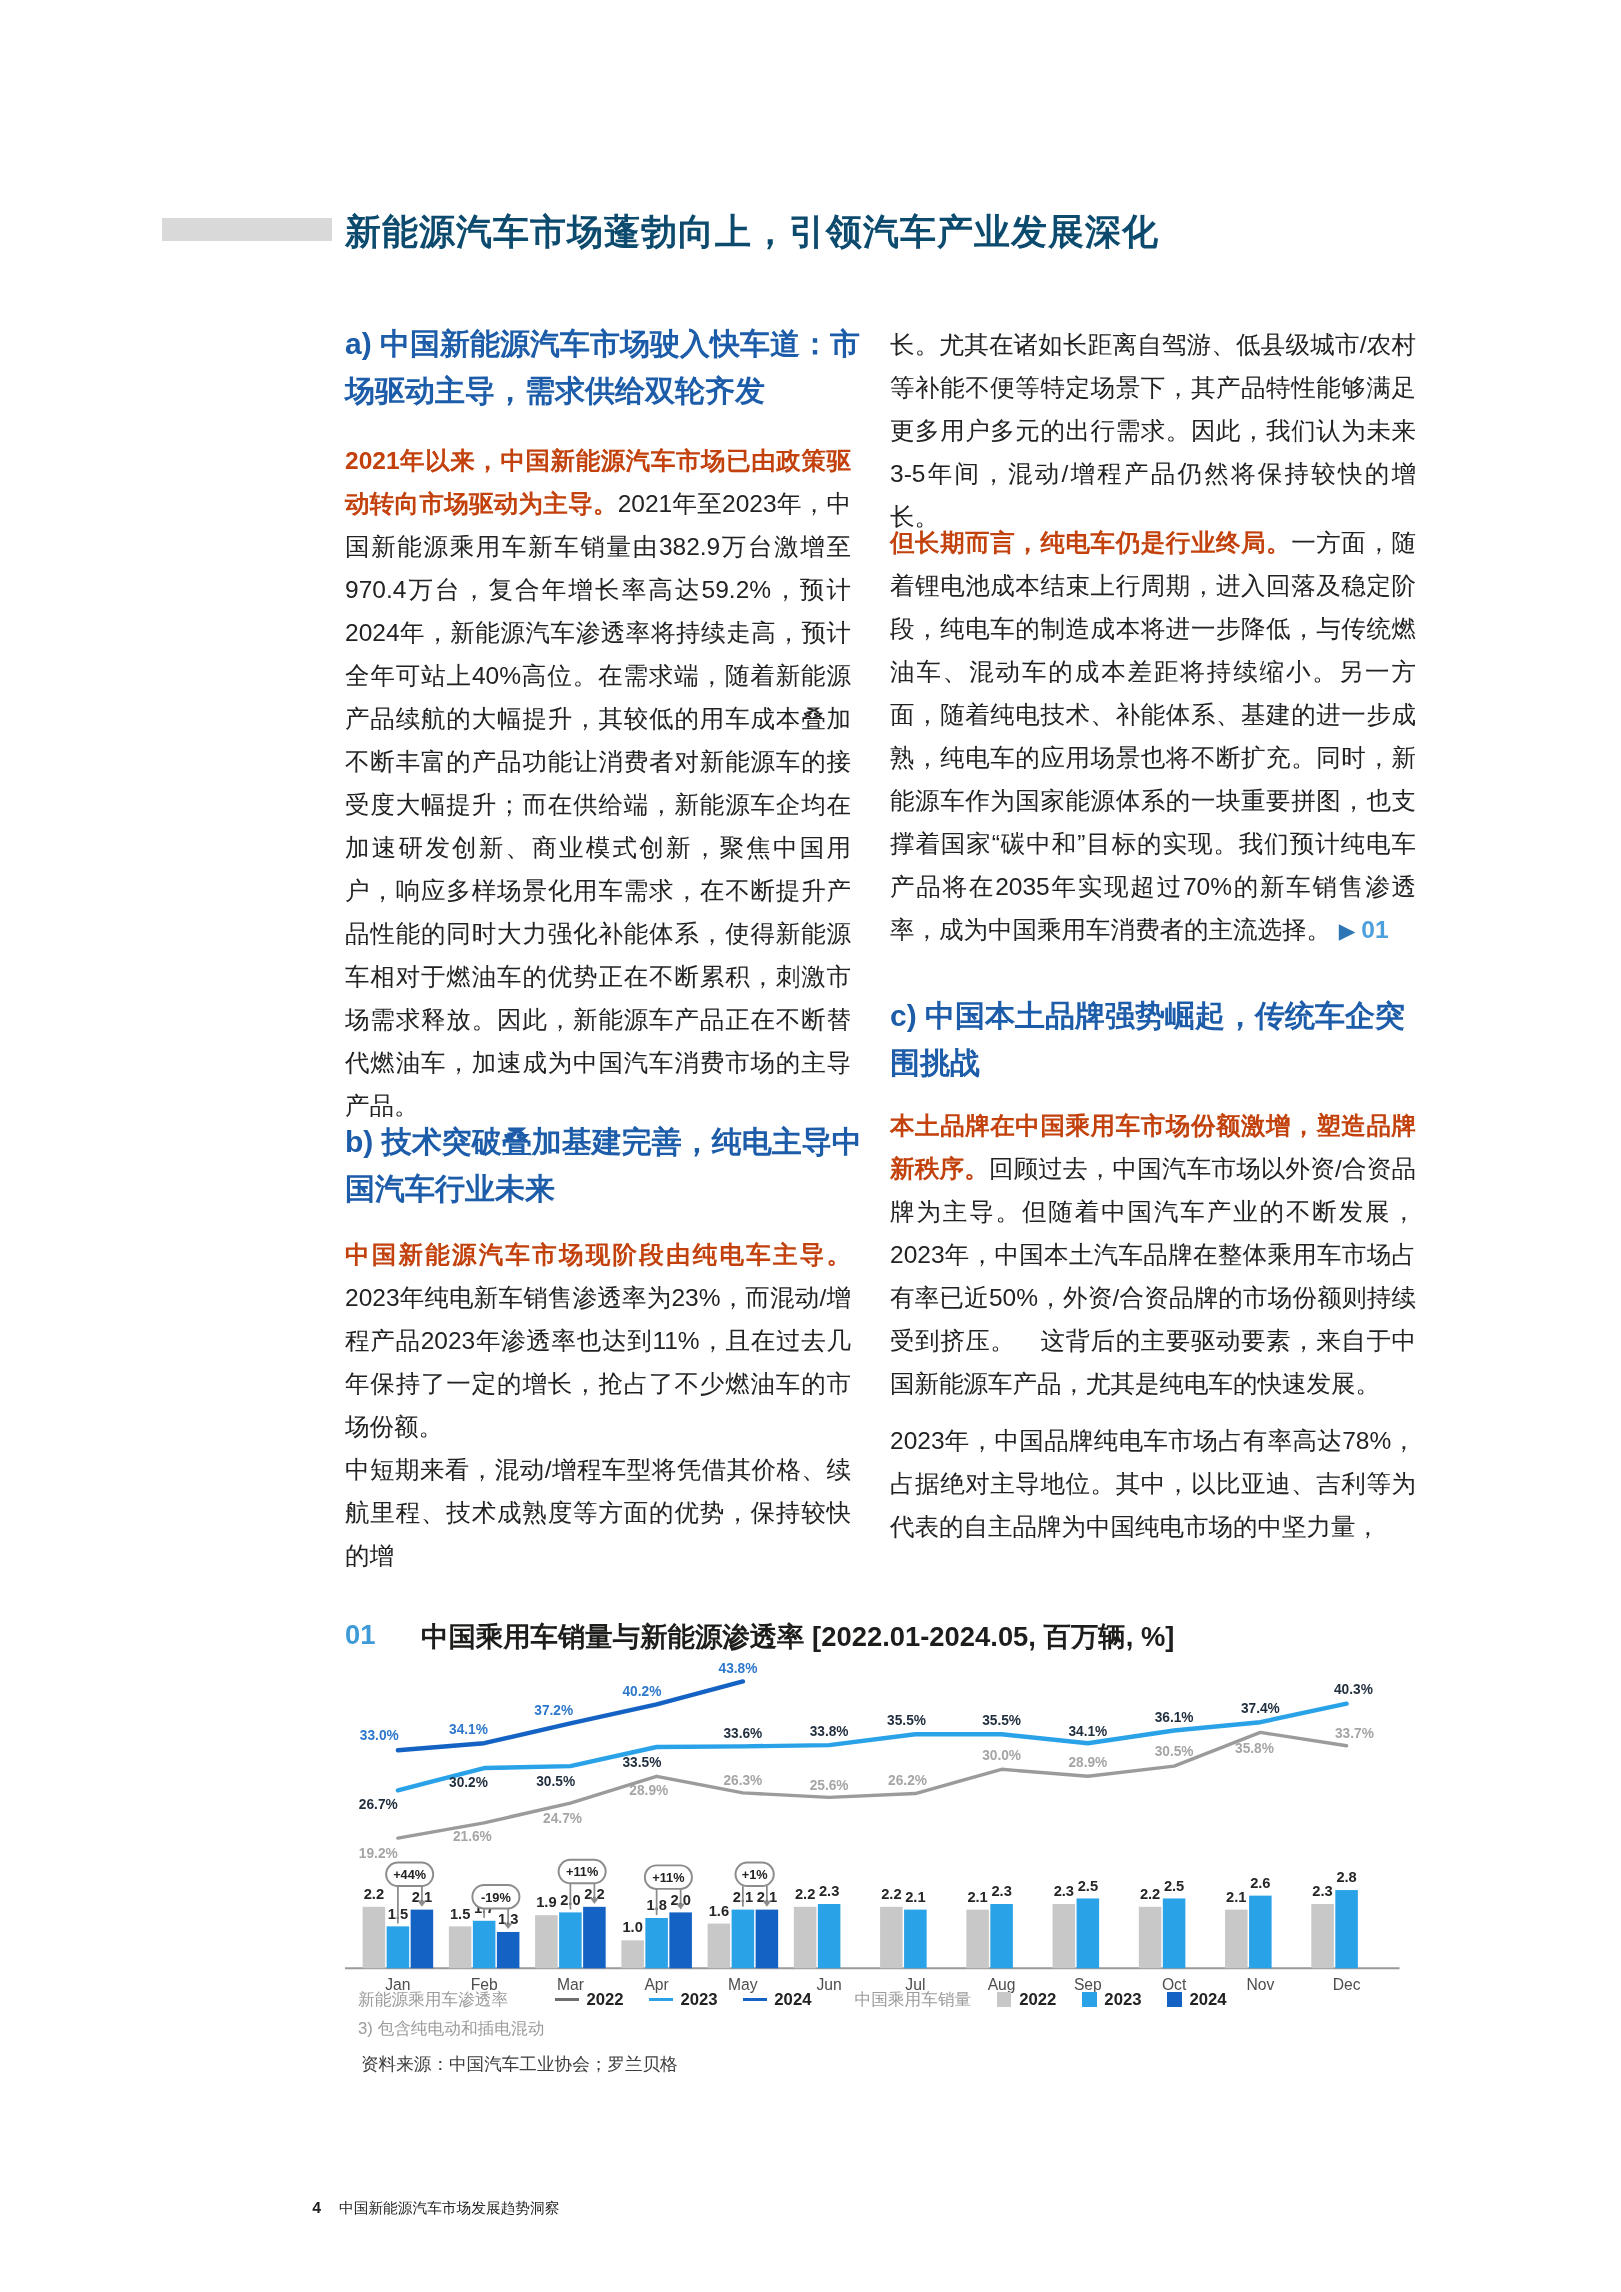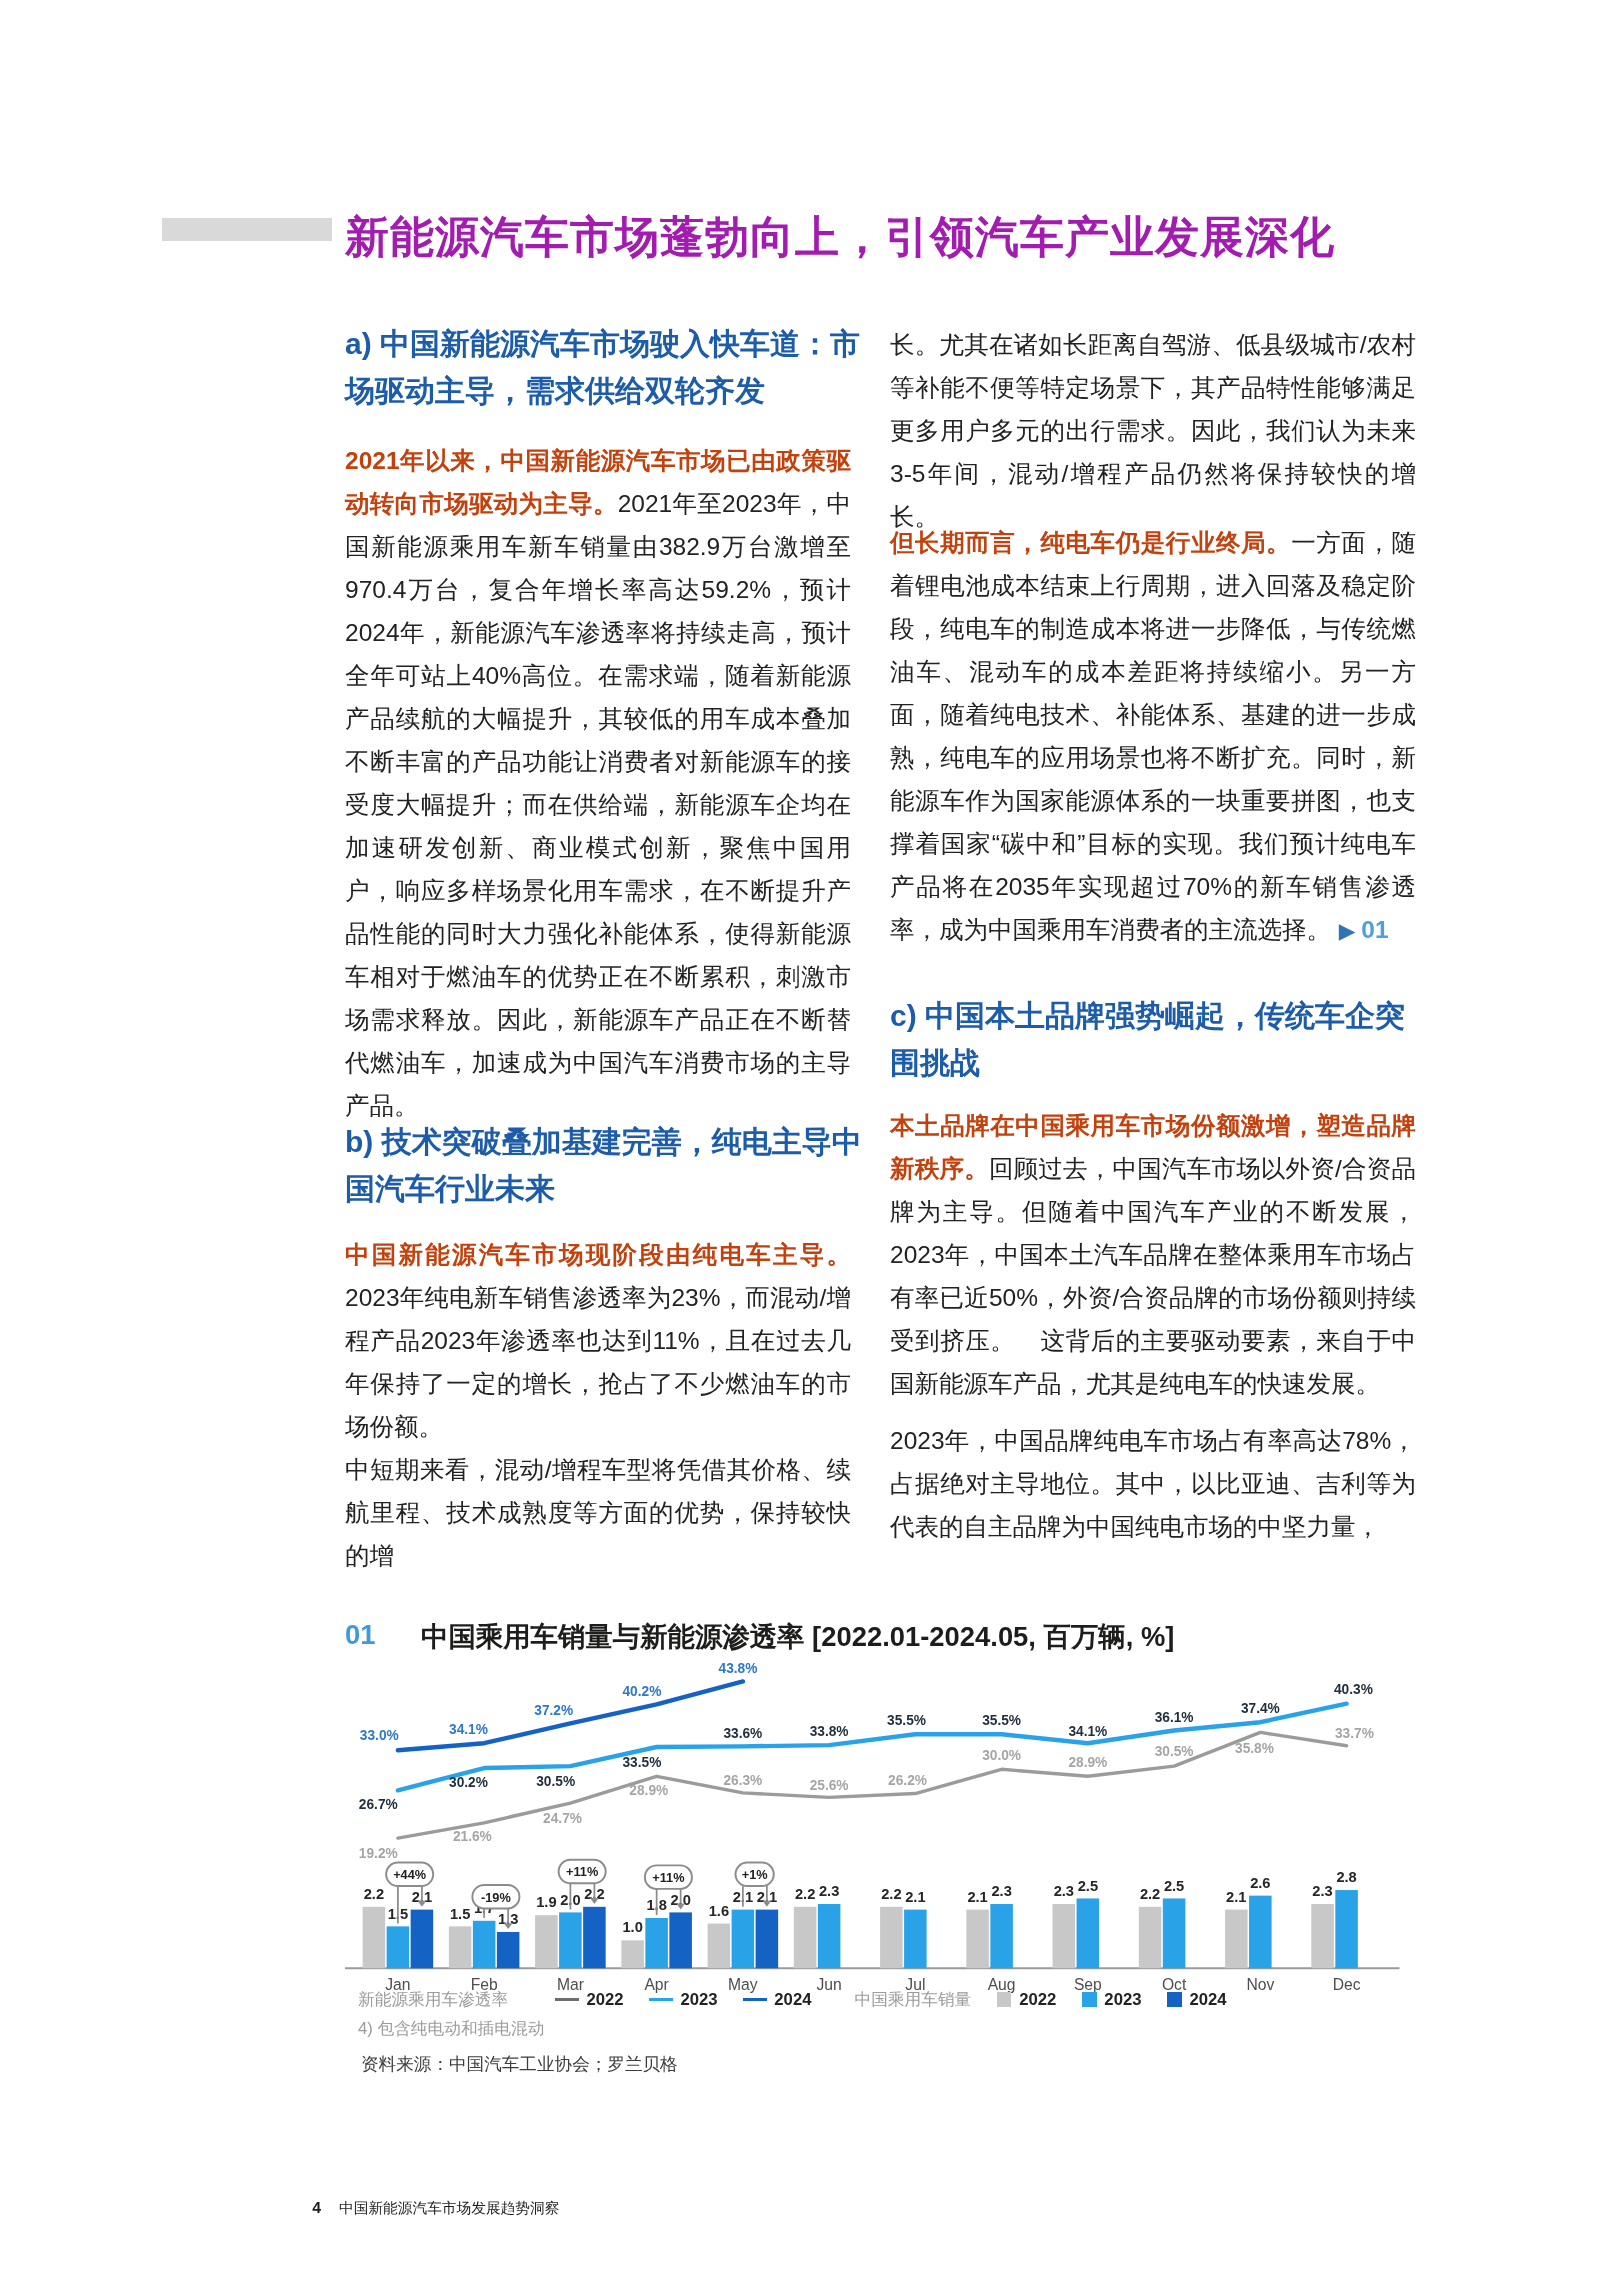--- a/index.html
+++ b/index.html
@@ -1,20 +1,20 @@
 <!DOCTYPE html>
 <html><head>
 <meta charset="utf-8">
 <style>
   html,body{margin:0;padding:0;background:#e8e8e8;}
   .page{position:relative;width:1621px;height:2293px;background:#ffffff;margin:0 auto;
         font-family:"Liberation Sans","DejaVu Sans",sans-serif;color:#1d1d1b;overflow:hidden;}
   .abs{position:absolute;}
   .header-bar{left:162px;top:218px;width:170px;height:22.5px;background:#d9d9d9;}
-  .page-title{left:345px;top:208px;width:1127px;margin:0;font-size:44px;font-weight:700;color:#a21caf;letter-spacing:1px;}
+  .page-title{left:345px;top:208px;width:1127px;margin:0;font-size:36px;font-weight:700;color:#0c4a6e;letter-spacing:1px;}
   h2.heading{margin:0;font-size:30px;line-height:47px;font-weight:700;color:#1c5ca9;}
   p.body-para{margin:0;font-size:24.5px;line-height:43px;text-align:justify;color:#222222;}
   .lead{font-weight:700;color:#c2410c;}
   .block{display:block;}
   .figref-arrow{color:#2e75b6;font-size:21.6px;margin-left:7.8px;}
   .figref{color:#4da0dc;font-weight:700;margin-left:5.9px;}
   .chart-index{font-size:27.4px;font-weight:700;color:#3e9bd8;}
   .chart-title{font-size:27.4px;font-weight:700;color:#1d1d1b;}
   .legend{display:flex;font-size:16.7px;color:#9b9b9b;white-space:nowrap;}
   .legend .litem{display:inline-flex;align-items:center;margin-left:25.5px;}
@@ -217,21 +217,21 @@
     <span class="litem">
         <i class="bswatch" style="background:#29a2e8"></i>
         <span class="year">2023</span>
       </span>
     <span class="litem">
         <i class="bswatch" style="background:#1362c4"></i>
         <span class="year">2024</span>
       </span>
   </div>
 
-  <div class="abs footnote" style="left:358px;top:2017px">4) 包含纯电动和插电混动</div>
+  <div class="abs footnote" style="left:358px;top:2017px">3) 包含纯电动和插电混动</div>
 
   <div class="abs source" style="left:361px;top:2052px">资料来源：中国汽车工业协会；罗兰贝格</div>
 
   <div class="abs footer" style="left:312px;top:2199px">
     <span class="pnum">4</span><span>中国新能源汽车市场发展趋势洞察</span>
   </div>
 
 </div>
 
 

